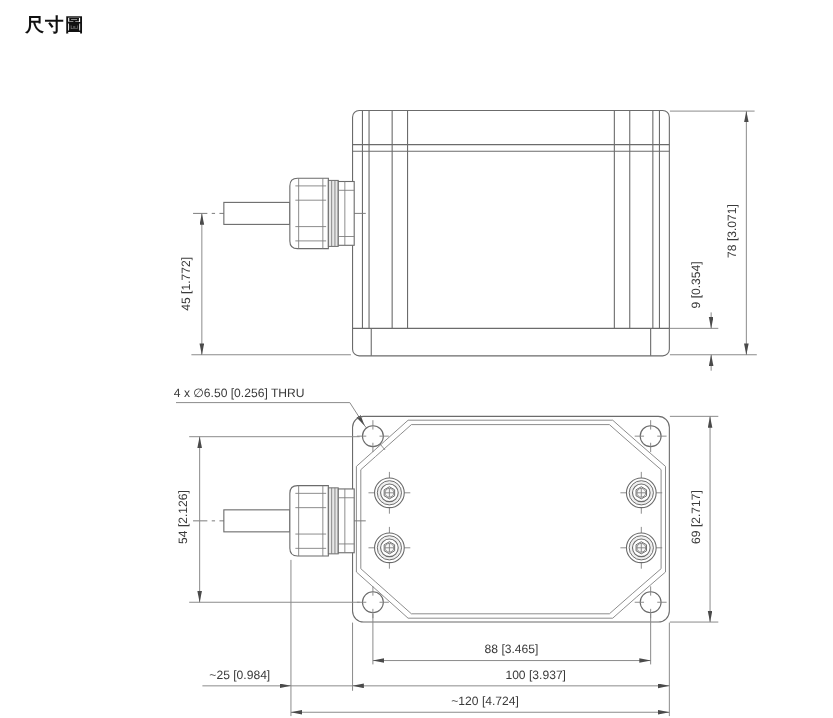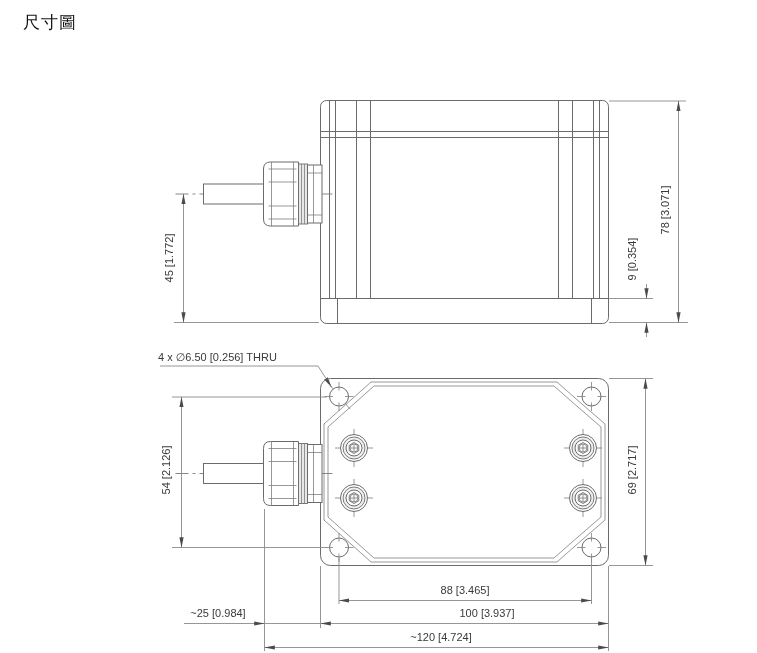--- a/index.html
+++ b/index.html
@@ -1,18 +1,18 @@
 <!DOCTYPE html>
 <html><head>
 <meta charset="utf-8">
 <style>
   html,body{margin:0;padding:0;background:#ffffff;}
   .page{position:relative;width:757px;height:653px;background:#fff;overflow:hidden;
         font-family:"Liberation Sans", sans-serif;}
-  .title{position:absolute;left:23px;top:11px;font-size:17px;font-weight:normal;
+  .title{position:absolute;left:23px;top:11px;font-size:17px;font-weight:bold;
          color:#111;letter-spacing:1px;}
   svg{position:absolute;left:0;top:0;}
   svg text{font-family:"Liberation Sans", sans-serif;font-size:11px;fill:#3a3a3a;}
   .obj{stroke:#6b6b6b;stroke-width:1;fill:none;}
   .objf{stroke:#6b6b6b;stroke-width:1;fill:#ffffff;}
   .thin{stroke:#7d7d7d;stroke-width:0.8;fill:none;}
   .dim{stroke:#8a8a8a;stroke-width:0.9;fill:none;}
   .cl{stroke:#7a7a7a;stroke-width:0.9;fill:none;stroke-dasharray:13 4 3 4;}
 </style>
 </head>

